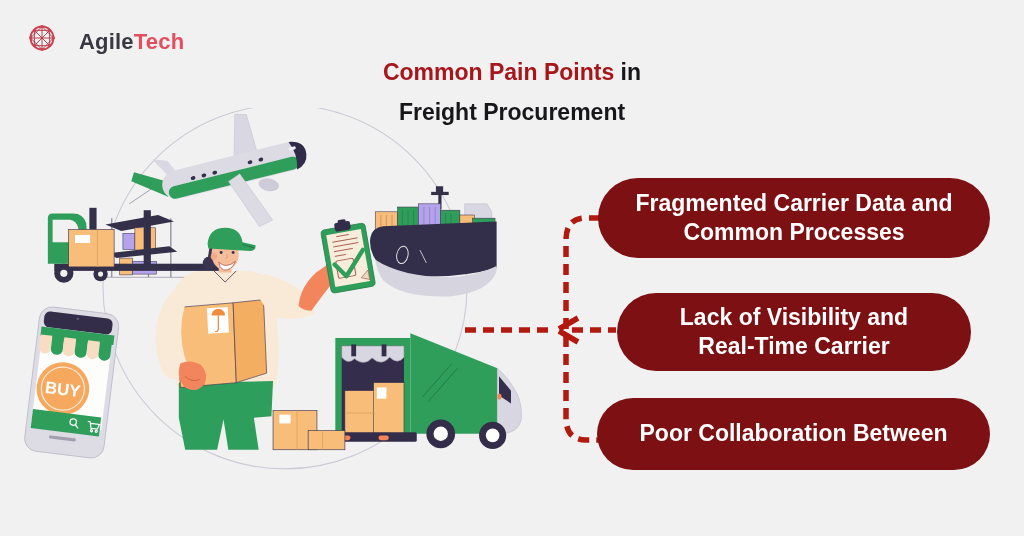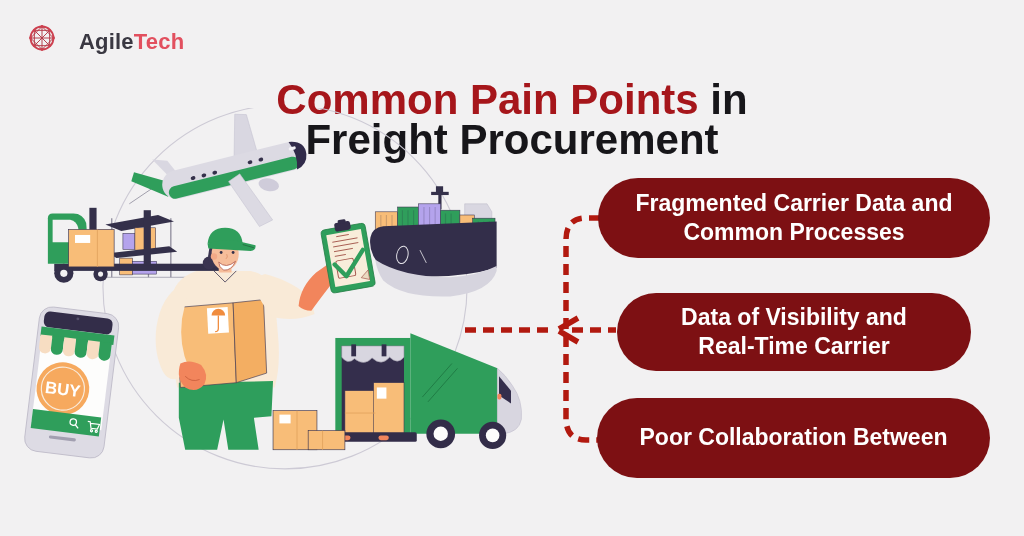--- a/index.html
+++ b/index.html
@@ -8,31 +8,31 @@
     background:var(--background,#f2f1f2);
     font-family:"Liberation Sans",sans-serif;
     -webkit-font-smoothing:antialiased;
   }
   .logo{position:absolute;left:25px;top:21px;display:flex;align-items:flex-end;gap:20px;}
   .logo-text{font-size:22px;font-weight:600;letter-spacing:.2px;white-space:nowrap;}
   .logo-text .p1{color:var(--logo-dark,#3a3842);}
   .logo-text .p2{color:var(--logo-accent,#e2505f);}
   .title{
     position:absolute;left:0;top:52px;width:1024px;text-align:center;
-    font-weight:700;font-size:42px;line-height:40px;color:var(--title-dark,#17161a);margin-top:28px;
+    font-weight:700;font-size:23px;line-height:40px;color:var(--title-dark,#17161a);
   }
   .title .hl{color:var(--title-red,#a6161b);}
   .pill{
     position:absolute;background:var(--pill-bg,#7d1013);color:var(--pill-text,#fff);
     border-radius:44px;display:flex;flex-direction:column;align-items:center;justify-content:center;
     text-align:center;font-weight:700;font-size:23px;line-height:29.5px;
   }
   .pill-1{left:598px;top:178px;width:392px;height:80px;}
   .pill-2{left:617px;top:293px;width:354px;height:78px;}
-  .pill-3{left:597px;top:398px;width:393px;height:80px;}
+  .pill-3{left:597px;top:398px;width:393px;height:72px;}
   svg.layer{position:absolute;pointer-events:none;}
 </style>
 </head>
 <body>
 
 <div class="stage">
 
   <div class="logo">
     <svg width="34" height="34" viewBox="0 0 40 40">
       <circle cx="20" cy="20" r="13.5" fill="none" stroke="#cd4150" stroke-width="2.2"></circle>
@@ -272,20 +272,20 @@
       <path d="M600 218 H586 Q566 218 566 240 V418 Q566 440 586 440 H599" stroke-dasharray="11 7"></path>
       <path d="M572 330 H616" stroke-dasharray="11 7"></path>
     </g>
   </svg>
 
   <div class="pill pill-1">
     <span>Fragmented Carrier Data and</span>
     <span>Common Processes</span>
   </div>
   <div class="pill pill-2">
-    <span>Data of Visibility and</span>
+    <span>Lack of Visibility and</span>
     <span>Real-Time Carrier</span>
   </div>
   <div class="pill pill-3">
     <span>Poor Collaboration Between</span>
   </div>
 
 </div>
 
 </body></html>

